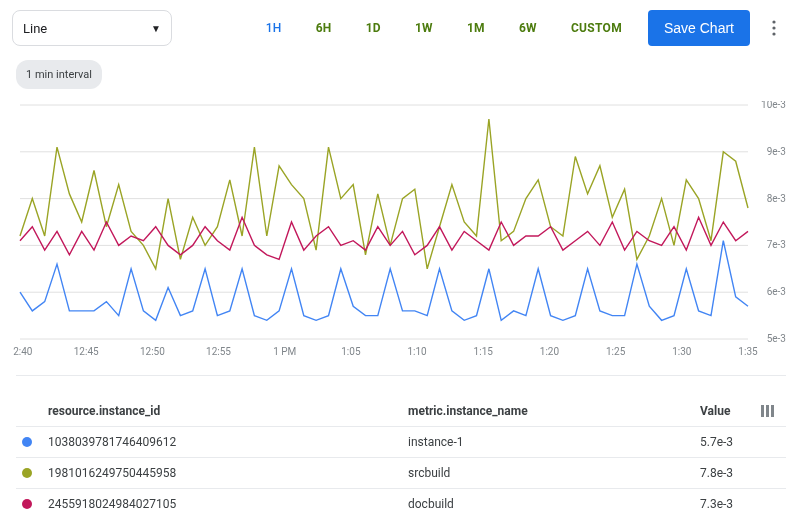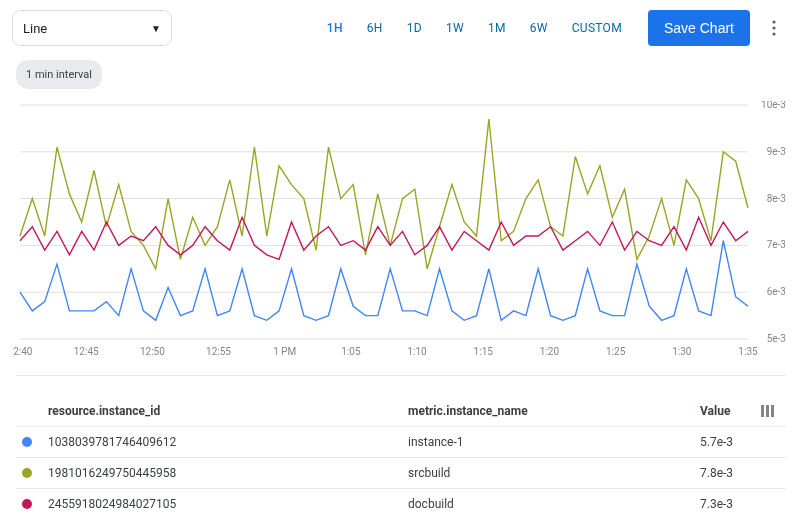--- a/index.html
+++ b/index.html
@@ -30,27 +30,27 @@
     cursor: pointer;
     color: #202124;
   }
   .chart-type-select .arrow {
     font-size: 10px;
     color: #202124;
   }
   .spacer { flex: 1; }
   .time-range-group {
     display: flex;
-    gap: 8px;
+    gap: 18px;
   }
   .time-range-item {
     padding: 8px 8px;
     font-size: 12px;
-    font-weight: 400;
-    color: #0369a1;
+    font-weight: 700;
+    color: #4d7c0f;
     cursor: pointer;
     letter-spacing: 0.3px;
   }
   .time-range-item.active {
     color: #1a73e8;
     font-weight: 500;
   }
   .save-btn {
     background: #1a73e8;
     color: #fff;

